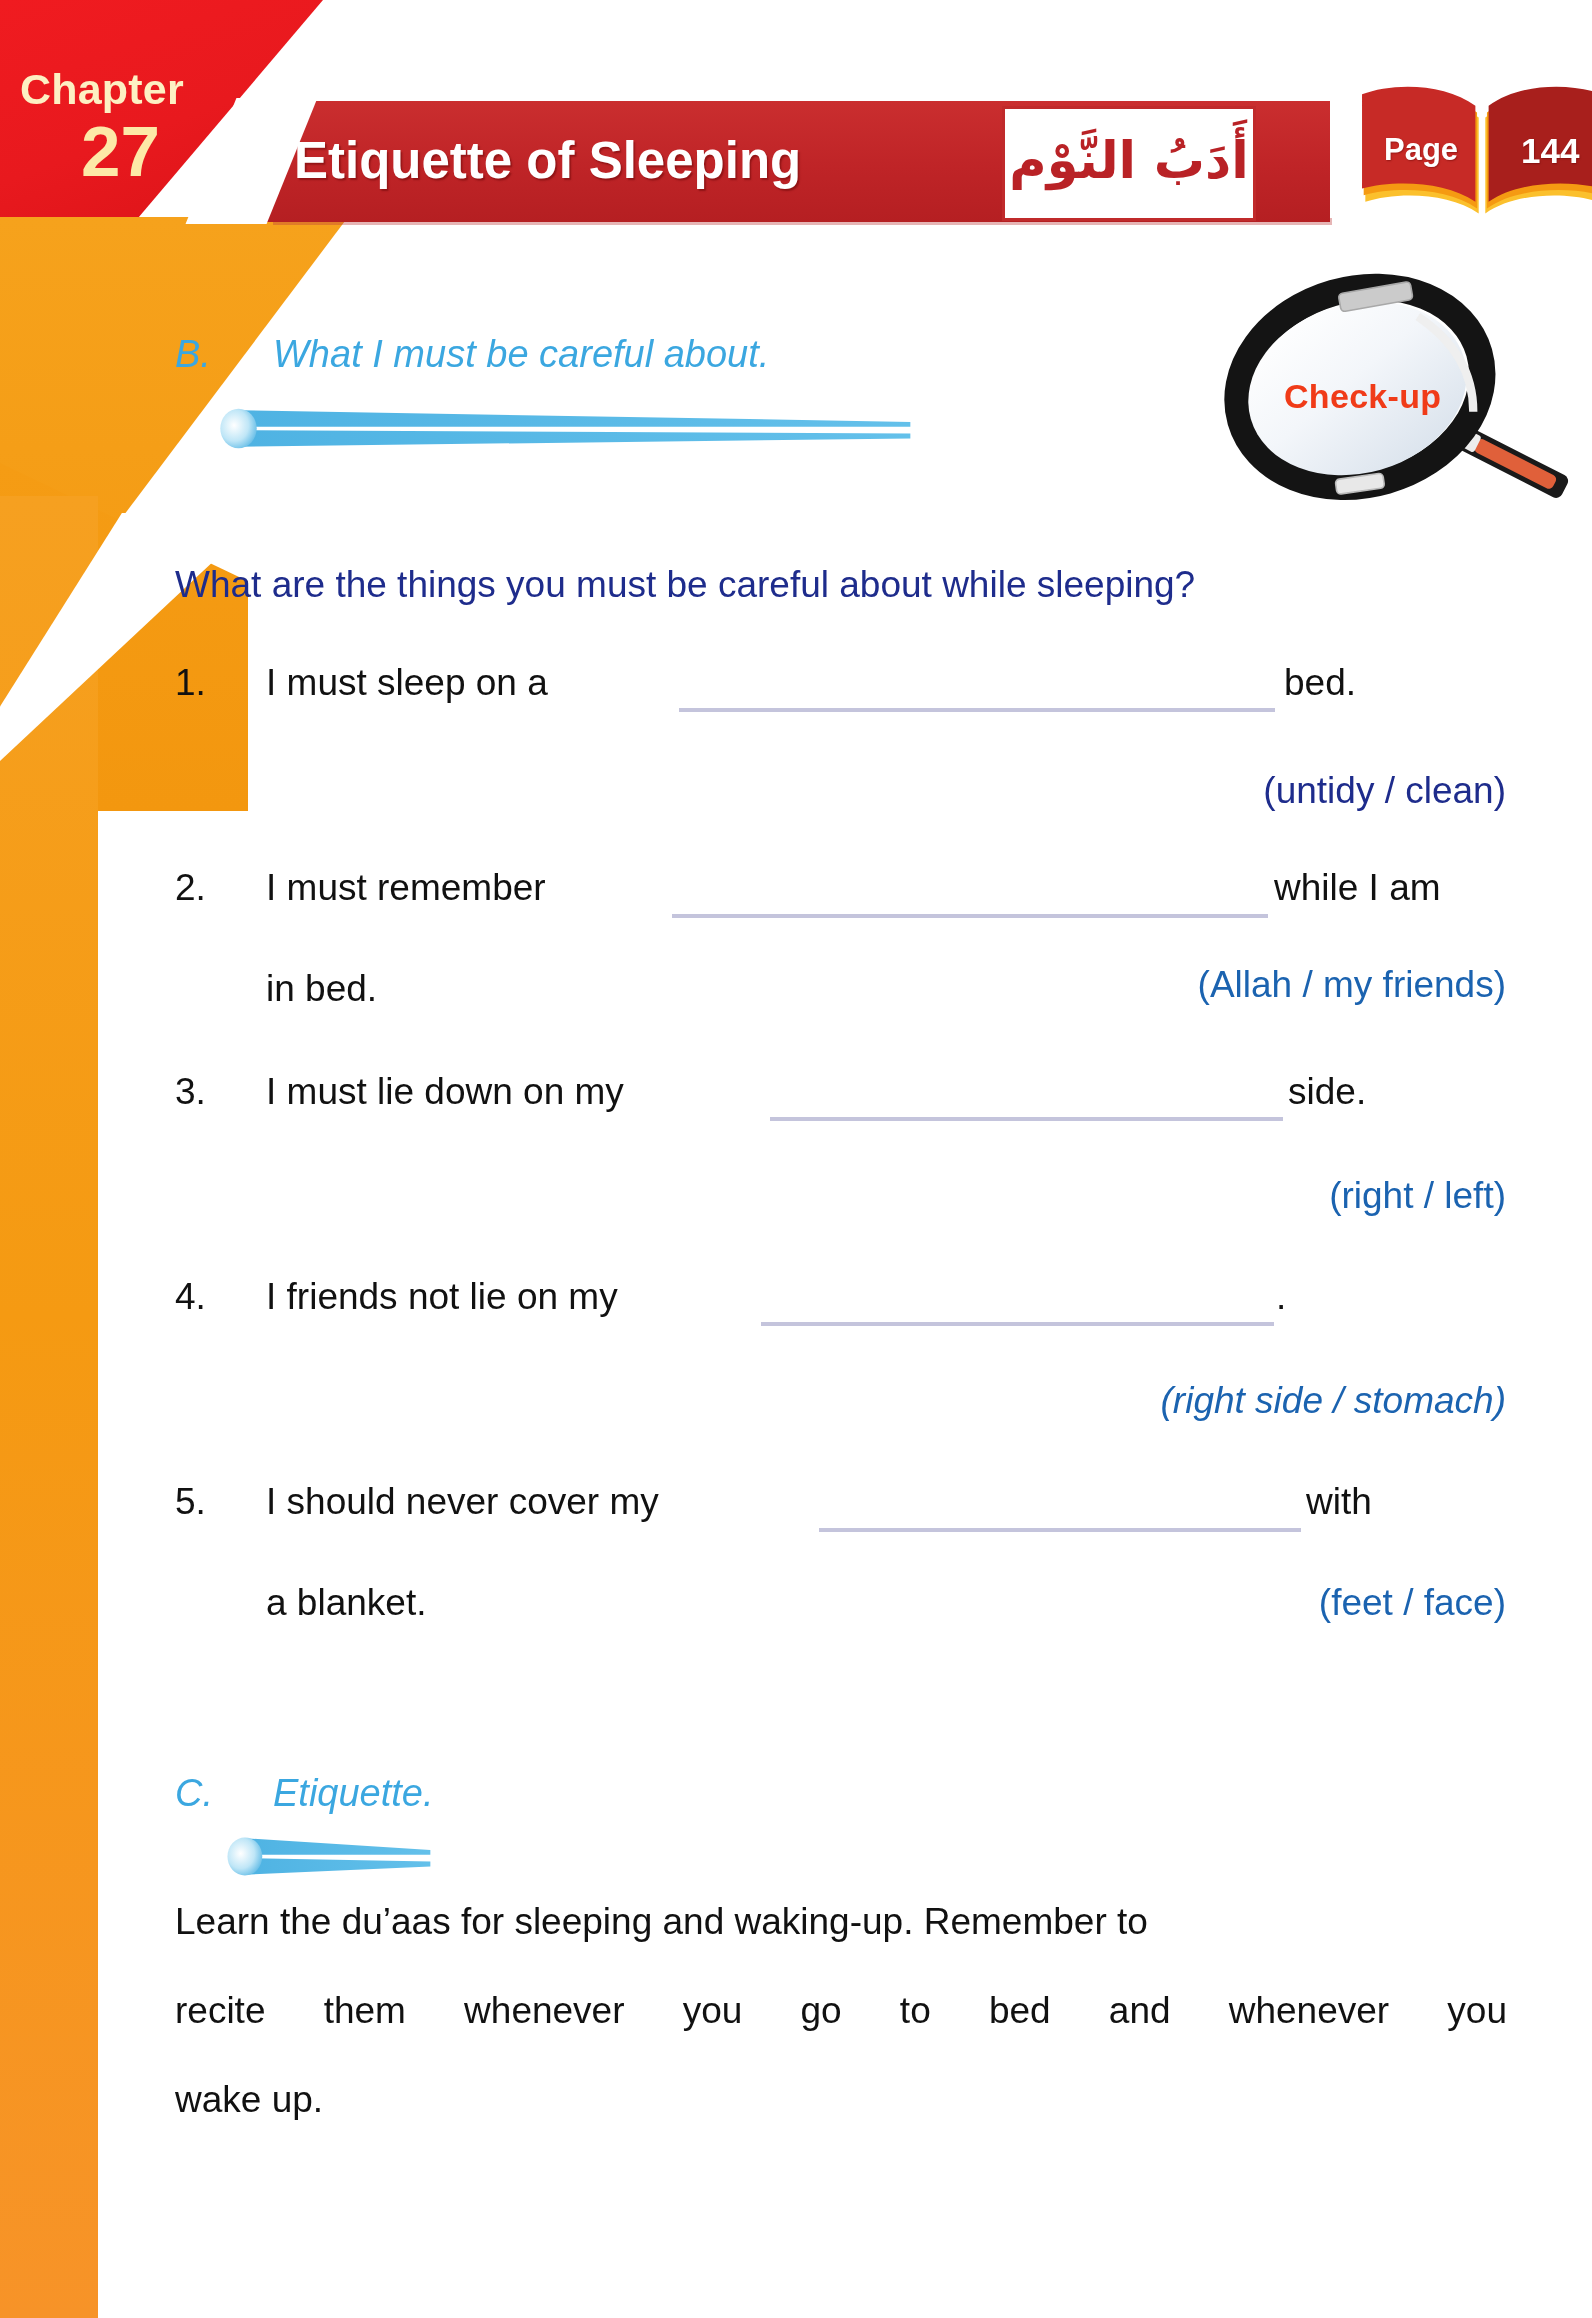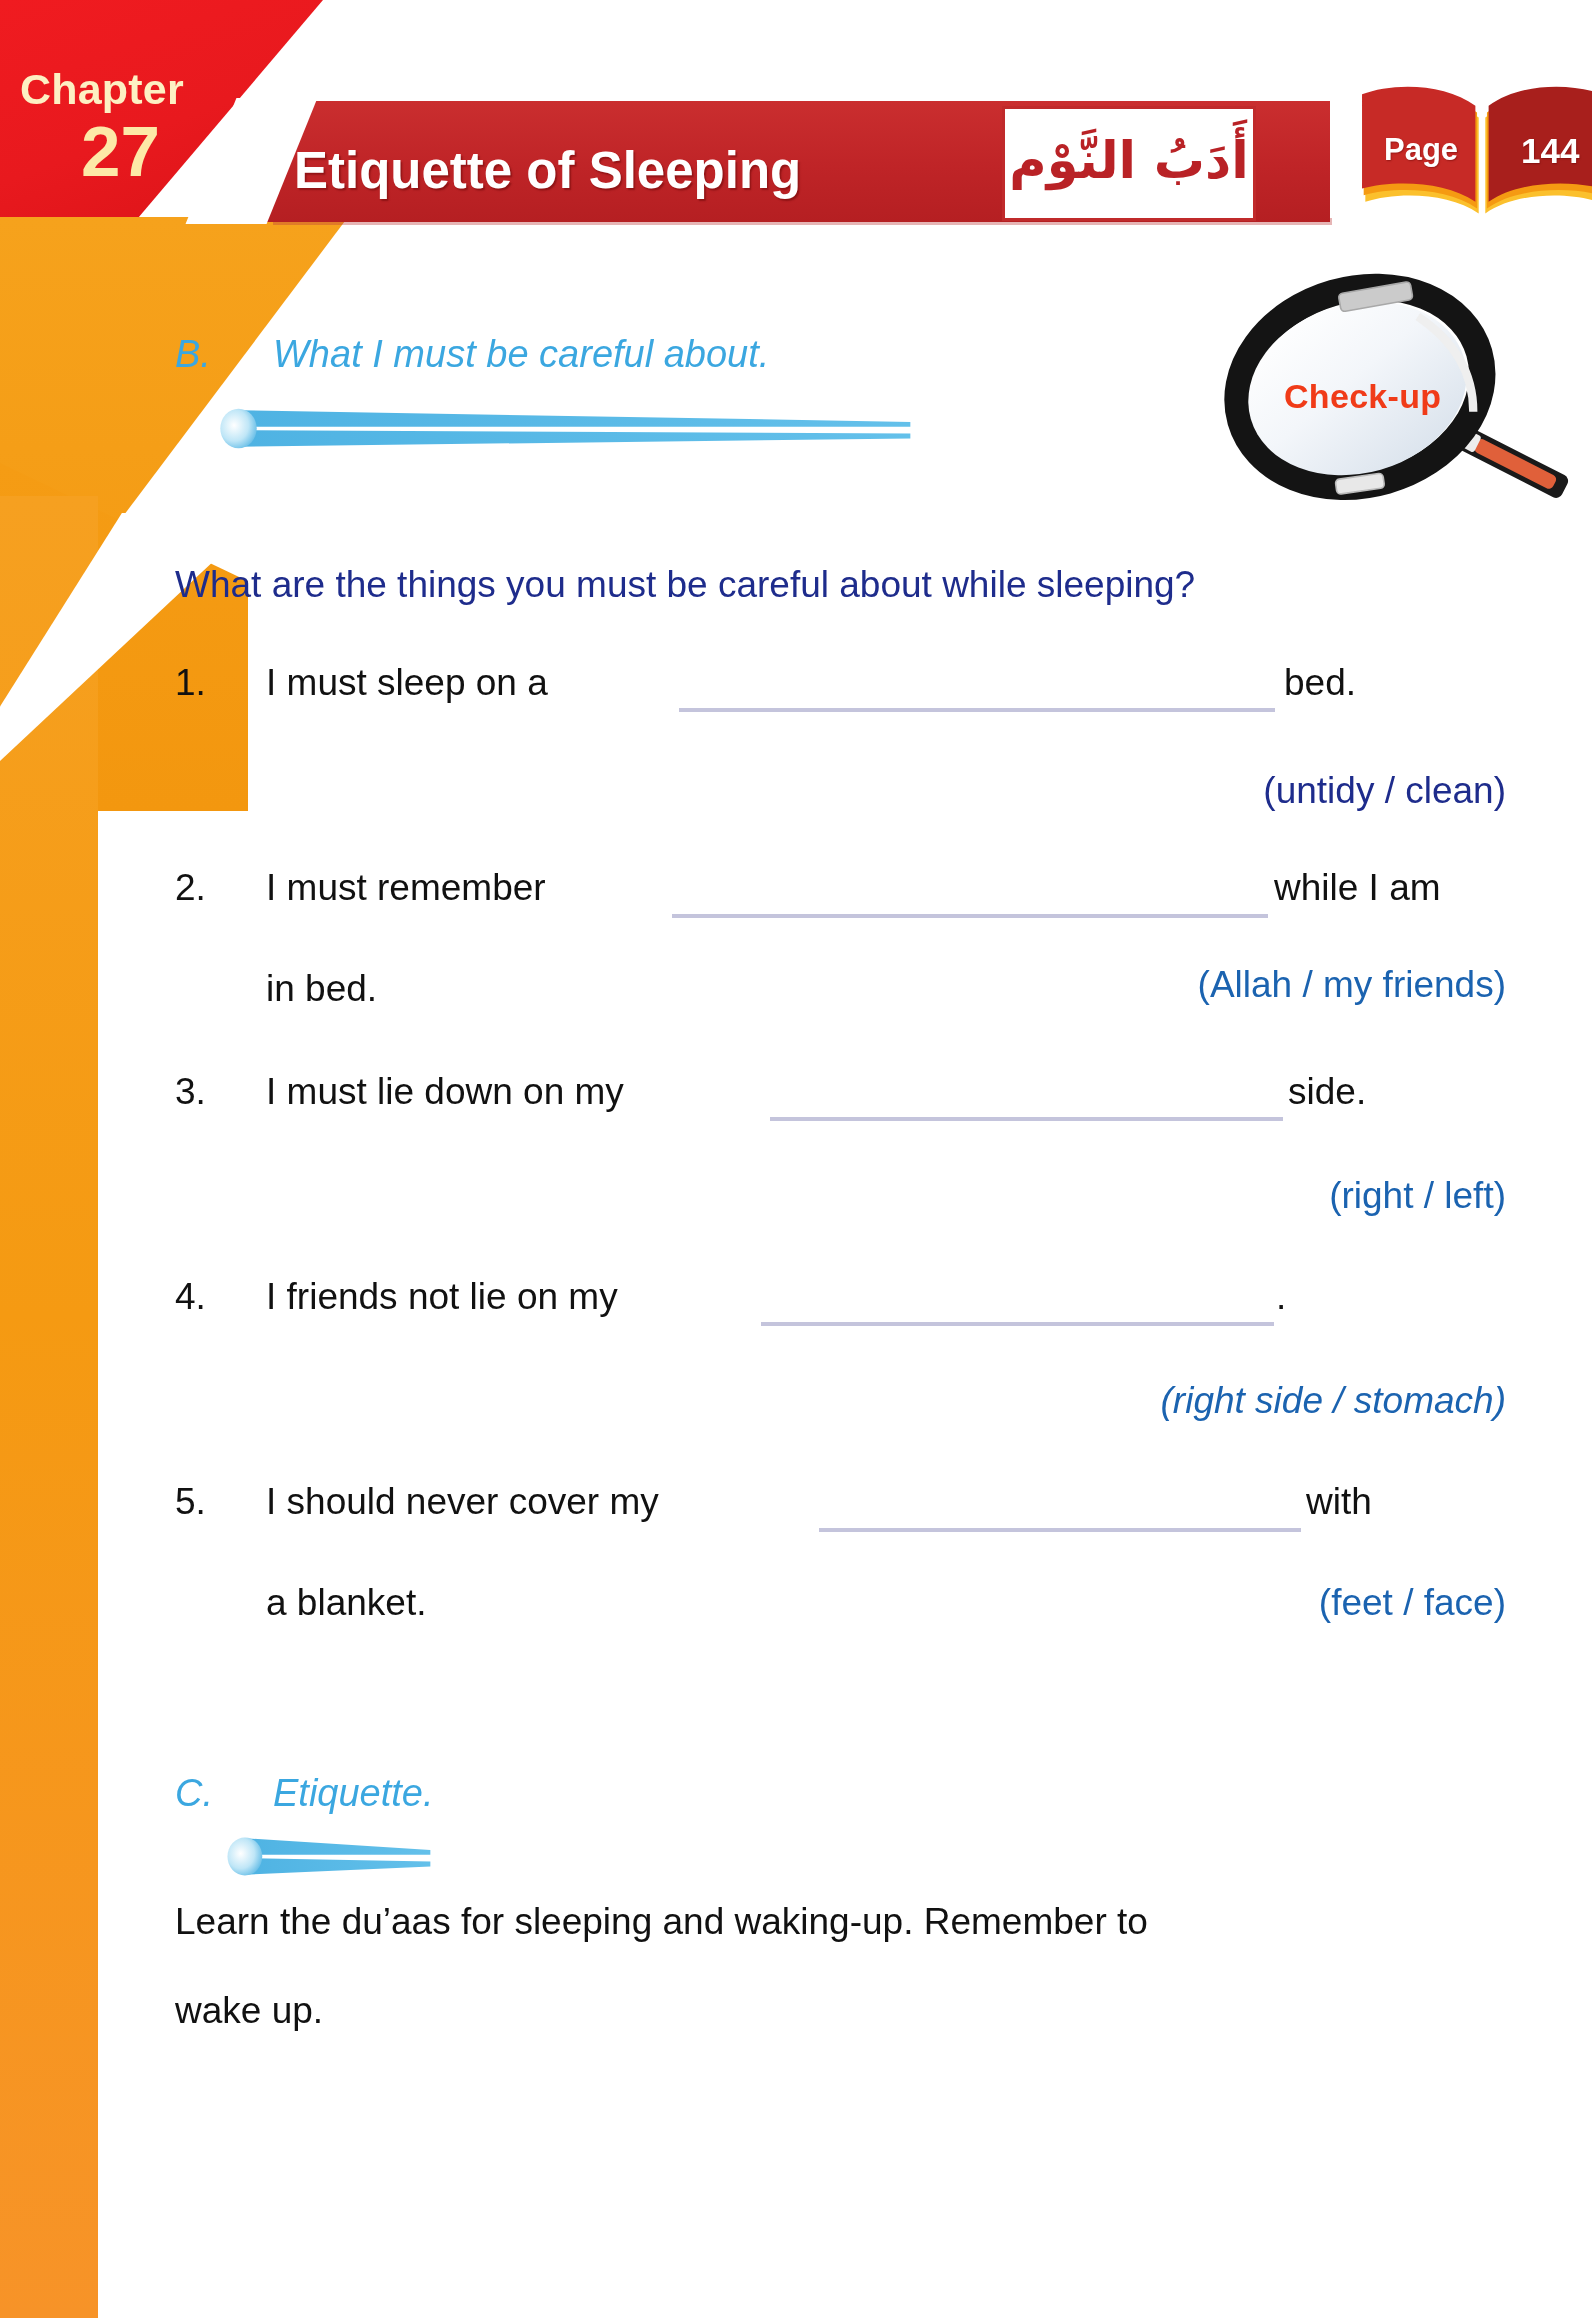--- a/index.html
+++ b/index.html
@@ -126,21 +126,21 @@
     left: 273px;
     top: 218px;
     width: 1059px;
     height: 6.6px;
     background: rgba(190,60,60,0.38);
     z-index: 10;
   }
   .title-en {
     position: absolute;
     left: 294px;
-    top: 128px;
+    top: 118px;
     width: 687px;
     color: #FFFFFF;
     font-size: 51px;
     font-weight: bold;
     line-height: 86px;
     text-shadow: 1.7px 1.7px 1.7px rgba(90,0,0,0.45);
     white-space: nowrap;
     z-index: 14;
   }
   .arabic-box {
@@ -435,18 +435,19 @@
           </radialGradient>
         </defs>
         <path d="M24 10 L248 24 L248 30 L24 30 Z" fill="url(#cometB)"></path>
         <path d="M24 34 L248 38 L248 44 L24 54 Z" fill="url(#cometB)"></path>
         <ellipse cx="24" cy="32" rx="21" ry="23" fill="url(#bulbB)"></ellipse>
       </svg>
     </div>
 
     <div class="memorize-body">
       <div>Learn the du’aas for sleeping and waking-up. Remember to</div>
+      <div style="text-align:justify; text-align-last:justify;">recite them whenever you go to bed and whenever you</div>
       <div class="last">wake up.</div>
     </div>
 
   </div>
 </div>
 
 
 </body></html>

